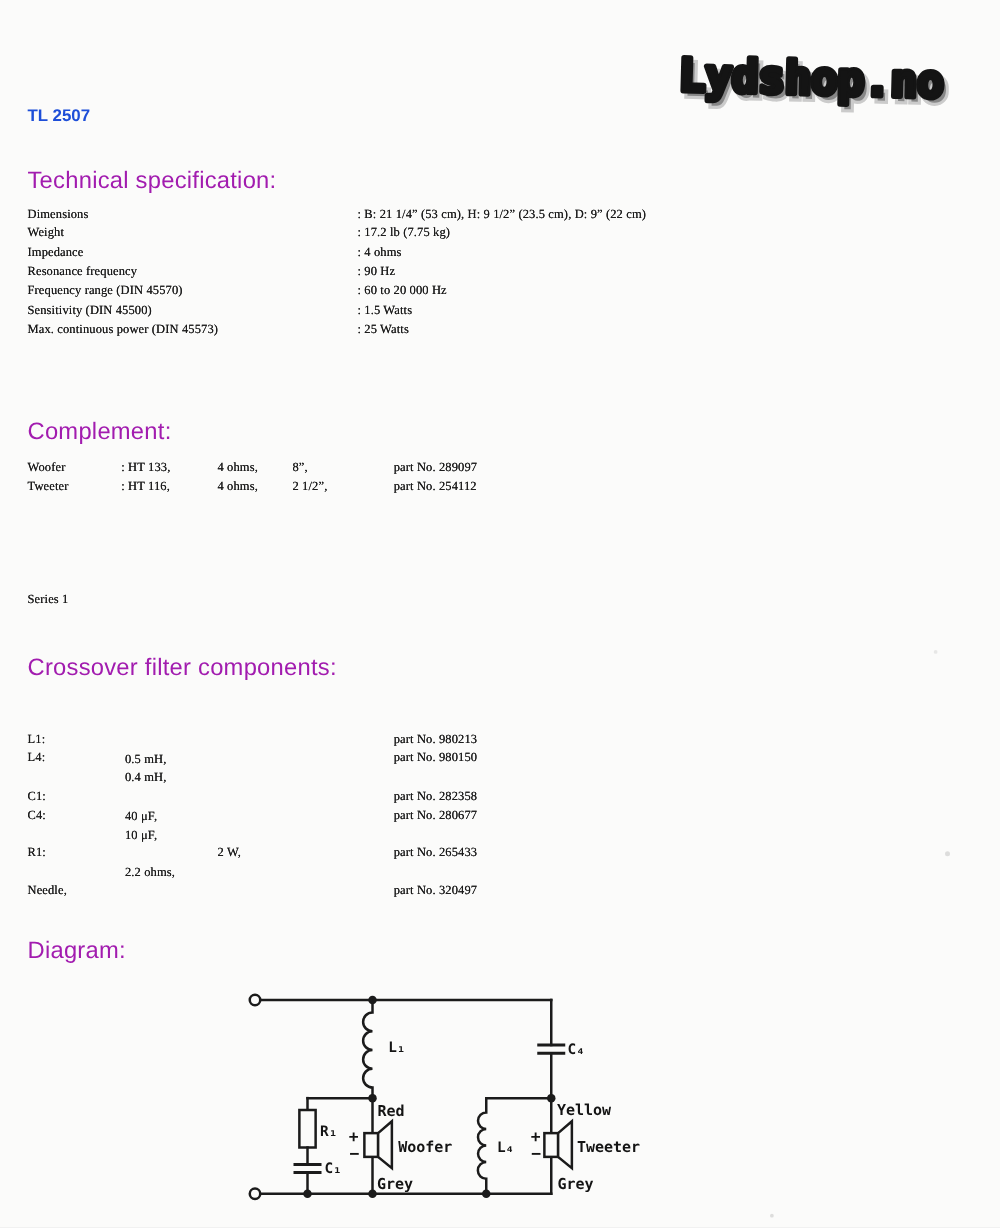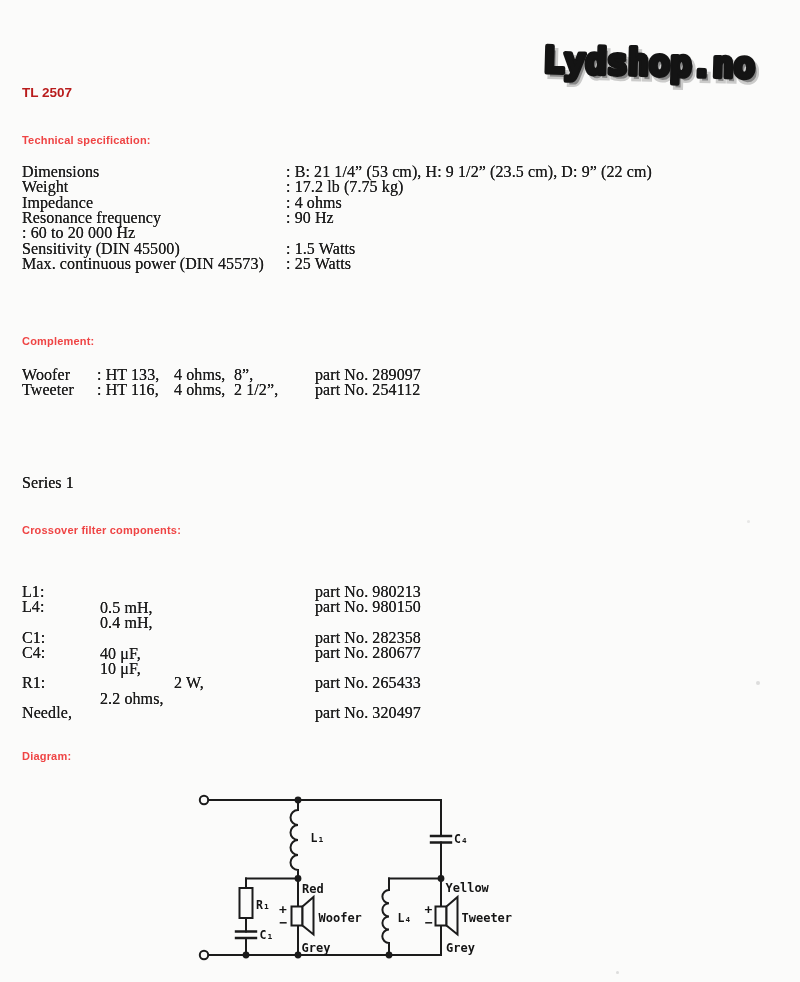--- a/index.html
+++ b/index.html
@@ -5,25 +5,25 @@
   html,body{margin:0;padding:0;background:#e9e9e9;}
   .page{
     position:relative;width:800px;height:982px;margin:0 auto;
     background:#fbfbfa;overflow:hidden;
     font-family:"Liberation Serif","DejaVu Serif",serif;
     color:#1c1c1c;
   }
   .abs{position:absolute;}
   .heading{
     font-family:"Liberation Sans","DejaVu Sans",sans-serif;
-    font-weight:bold;font-size:11px;letter-spacing:.2px;color:#ef4444;
+    font-weight:normal;font-size:19px;letter-spacing:.2px;color:#a21caf;
     white-space:nowrap;
   }
-  .serif{font-size:16px;letter-spacing:.1px;text-shadow:0 0 .4px #222;white-space:nowrap;}
-  .model{font-family:"Liberation Sans","DejaVu Sans",sans-serif;font-weight:bold;font-size:13.5px;color:#b91c1c;}
+  .serif{font-size:10px;letter-spacing:.1px;text-shadow:0 0 .4px #222;white-space:nowrap;}
+  .model{font-family:"Liberation Sans","DejaVu Sans",sans-serif;font-weight:bold;font-size:13.5px;color:#1d4ed8;}
   
   .spec-table{left:22px;top:164px;width:745px;}
   .spec-row{display:flex;height:15.35px;line-height:15.35px;}
   .spec-label{width:264px;flex:none;}
   .spec-value{flex:1;}
   
   .comp-table{left:22px;top:367px;width:740px;}
   .comp-row{display:flex;height:15.4px;line-height:15.4px;}
   .col-name{width:75px;flex:none;}
   .col-model{width:77px;flex:none;}
@@ -68,20 +68,21 @@
       </div>
     <div class="spec-row">
         <span class="spec-label">Impedance</span>
         <span class="spec-value">: 4 ohms</span>
       </div>
     <div class="spec-row">
         <span class="spec-label">Resonance frequency</span>
         <span class="spec-value">: 90 Hz</span>
       </div>
     <div class="spec-row">
+        <span class="spec-label">Frequency range (DIN 45570)</span>
         <span class="spec-value">: 60 to 20 000 Hz</span>
       </div>
     <div class="spec-row">
         <span class="spec-label">Sensitivity (DIN 45500)</span>
         <span class="spec-value">: 1.5 Watts</span>
       </div>
     <div class="spec-row">
         <span class="spec-label">Max. continuous power (DIN 45573)</span>
         <span class="spec-value">: 25 Watts</span>
       </div>

